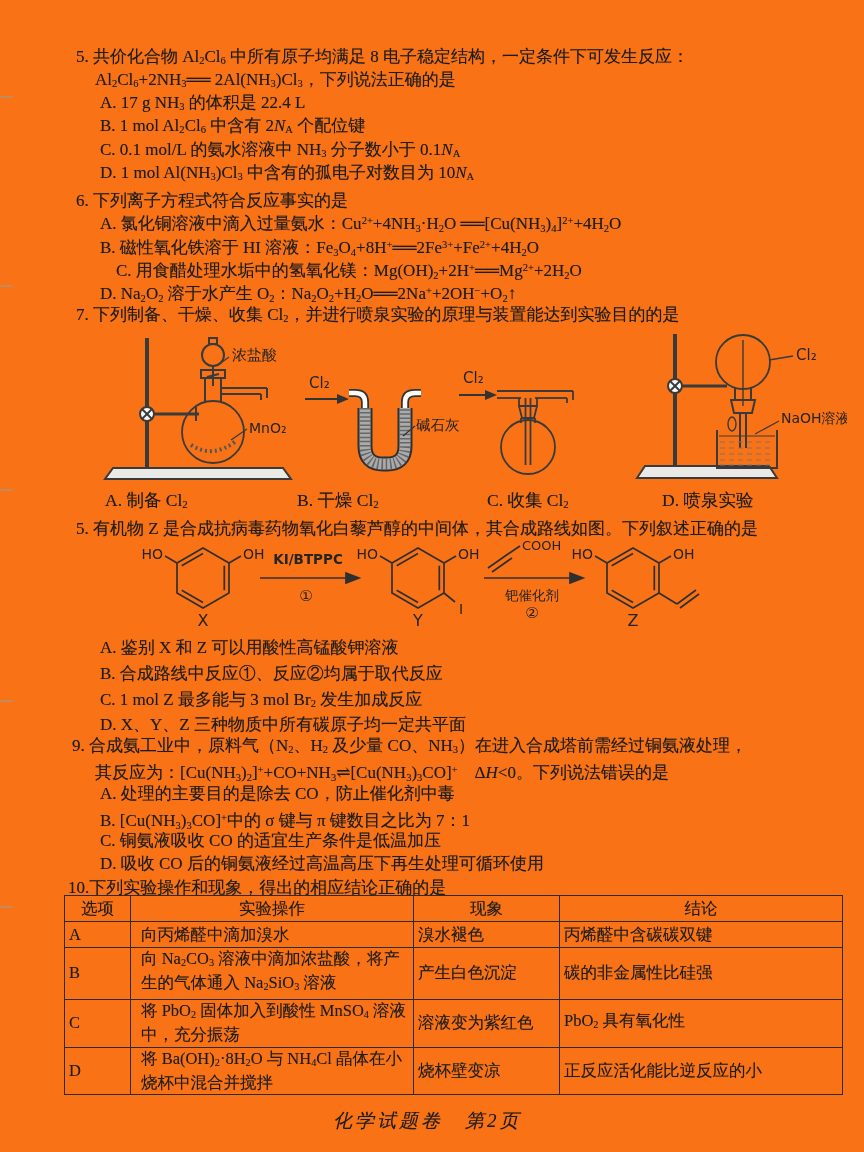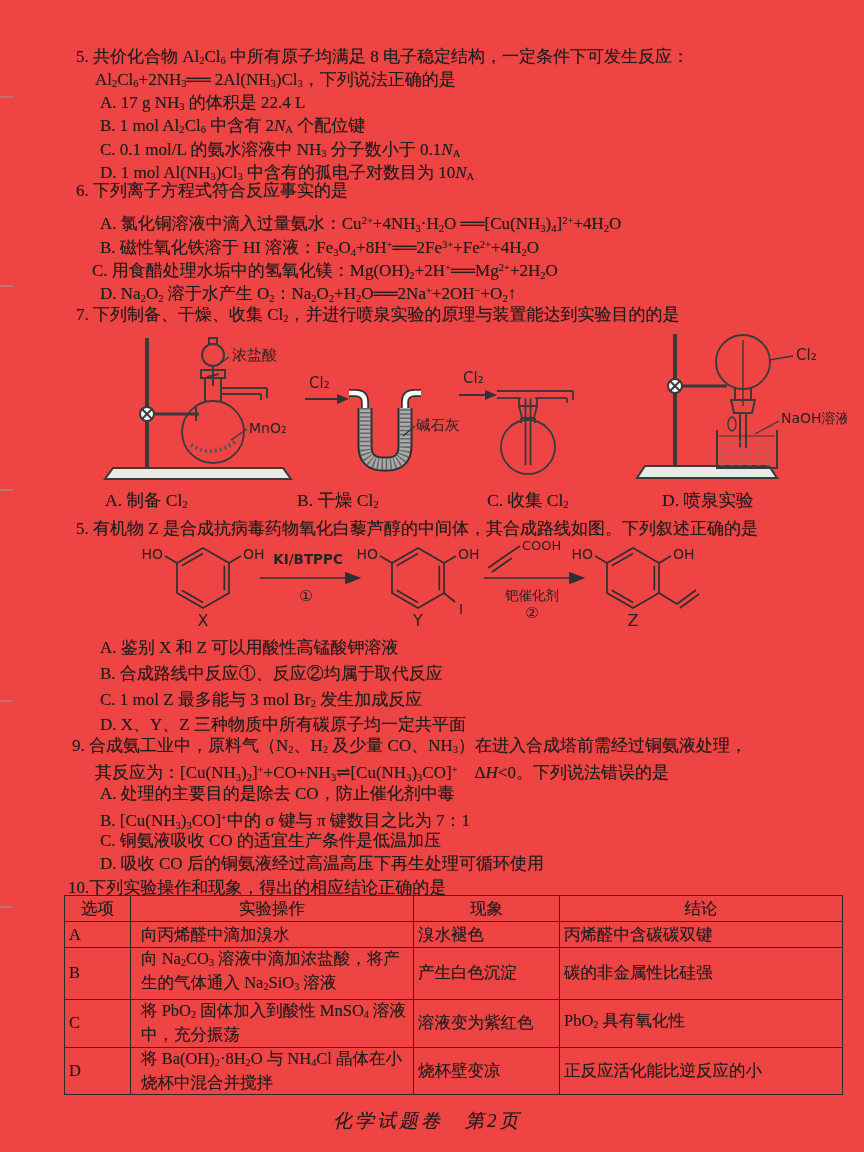--- a/index.html
+++ b/index.html
@@ -1,16 +1,16 @@
 <!DOCTYPE html>
 <html><head>
 <meta charset="utf-8">
 <style>
   html,body{margin:0;padding:0;background:#d9d9d6;}
-  .page{position:relative;width:864px;height:1152px;margin:0 auto;background:#ef4444;
+  .page{position:relative;width:864px;height:1152px;margin:0 auto;background:#f97316;
         font-family:"Liberation Serif","DejaVu Serif",serif;color:#1d1d1d;overflow:hidden;}
   .ln{position:absolute;font-size:17px;line-height:21px;white-space:nowrap;
       text-shadow:0 0 .7px rgba(25,25,25,.45);}
   .ln sub{font-size:.62em;vertical-align:-0.22em;}
   .ln sup{font-size:.62em;vertical-align:0.5em;}
   .dlabel{position:absolute;font-size:17.5px;white-space:nowrap;text-shadow:0 0 .7px rgba(25,25,25,.45);}
   .dlabel sub{font-size:.62em;vertical-align:-0.22em;}
   svg.appa{position:absolute;}
   svg text{font-family:"DejaVu Sans","Liberation Sans",sans-serif;fill:#242424;}
   .regmark{position:absolute;left:0;width:13px;height:2px;background:#9a9a9a;opacity:.55;}
@@ -34,24 +34,24 @@
   <div class="regmark" style="top:700px"></div>
   <div class="regmark" style="top:906px"></div>
 
   <div class="ln" style="left:76px;top:46px">5. 共价化合物 Al<sub>2</sub>Cl<sub>6</sub> 中所有原子均满足 8 电子稳定结构，一定条件下可发生反应：</div>
   <div class="ln" style="left:95px;top:69px">Al<sub>2</sub>Cl<sub>6</sub>+2NH<sub>3</sub>══ 2Al(NH<sub>3</sub>)Cl<sub>3</sub>，下列说法正确的是</div>
   <div class="ln" style="left:100px;top:92px">A. 17 g NH<sub>3</sub> 的体积是 22.4 L</div>
   <div class="ln" style="left:100px;top:115px">B. 1 mol Al<sub>2</sub>Cl<sub>6</sub> 中含有 2<i>N</i><sub>A</sub> 个配位键</div>
   <div class="ln" style="left:100px;top:139px">C. 0.1 mol/L 的氨水溶液中 NH<sub>3</sub> 分子数小于 0.1<i>N</i><sub>A</sub></div>
   <div class="ln" style="left:100px;top:162px">D. 1 mol Al(NH<sub>3</sub>)Cl<sub>3</sub> 中含有的孤电子对数目为 10<i>N</i><sub>A</sub></div>
 
-  <div class="ln" style="left:76px;top:180px">6. 下列离子方程式符合反应事实的是</div>
+  <div class="ln" style="left:76px;top:190px">6. 下列离子方程式符合反应事实的是</div>
   <div class="ln" style="left:100px;top:210px">A. 氯化铜溶液中滴入过量氨水：Cu<sup>2+</sup>+4NH<sub>3</sub>·H<sub>2</sub>O ══[Cu(NH<sub>3</sub>)<sub>4</sub>]<sup>2+</sup>+4H<sub>2</sub>O</div>
   <div class="ln" style="left:100px;top:234px">B. 磁性氧化铁溶于 HI 溶液：Fe<sub>3</sub>O<sub>4</sub>+8H<sup>+</sup>══2Fe<sup>3+</sup>+Fe<sup>2+</sup>+4H<sub>2</sub>O</div>
-  <div class="ln" style="left:92px;top:257px">C. 用食醋处理水垢中的氢氧化镁：Mg(OH)<sub>2</sub>+2H<sup>+</sup>══Mg<sup>2+</sup>+2H<sub>2</sub>O</div>
+  <div class="ln" style="left:116px;top:257px">C. 用食醋处理水垢中的氢氧化镁：Mg(OH)<sub>2</sub>+2H<sup>+</sup>══Mg<sup>2+</sup>+2H<sub>2</sub>O</div>
   <div class="ln" style="left:100px;top:280px">D. Na<sub>2</sub>O<sub>2</sub> 溶于水产生 O<sub>2</sub>：Na<sub>2</sub>O<sub>2</sub>+H<sub>2</sub>O══2Na<sup>+</sup>+2OH<sup>−</sup>+O<sub>2</sub>↑</div>
 
   <div class="ln" style="left:76px;top:304px">7. 下列制备、干燥、收集 Cl<sub>2</sub>，并进行喷泉实验的原理与装置能达到实验目的的是</div>
 
   <svg class="appa" style="left:95px;top:328px" width="210" height="160" viewBox="0 0 210 160">
     <g stroke="#3a3a3a" fill="none" stroke-width="2">
       <line x1="52" y1="10" x2="52" y2="140" stroke-width="4"></line>
       <path d="M18 140 H188 L196 151 H10 Z" fill="#e9e9e5"></path>
       <circle cx="52" cy="86" r="7" fill="#fbfbf8"></circle>
       <line x1="47" y1="81" x2="57" y2="91"></line>

